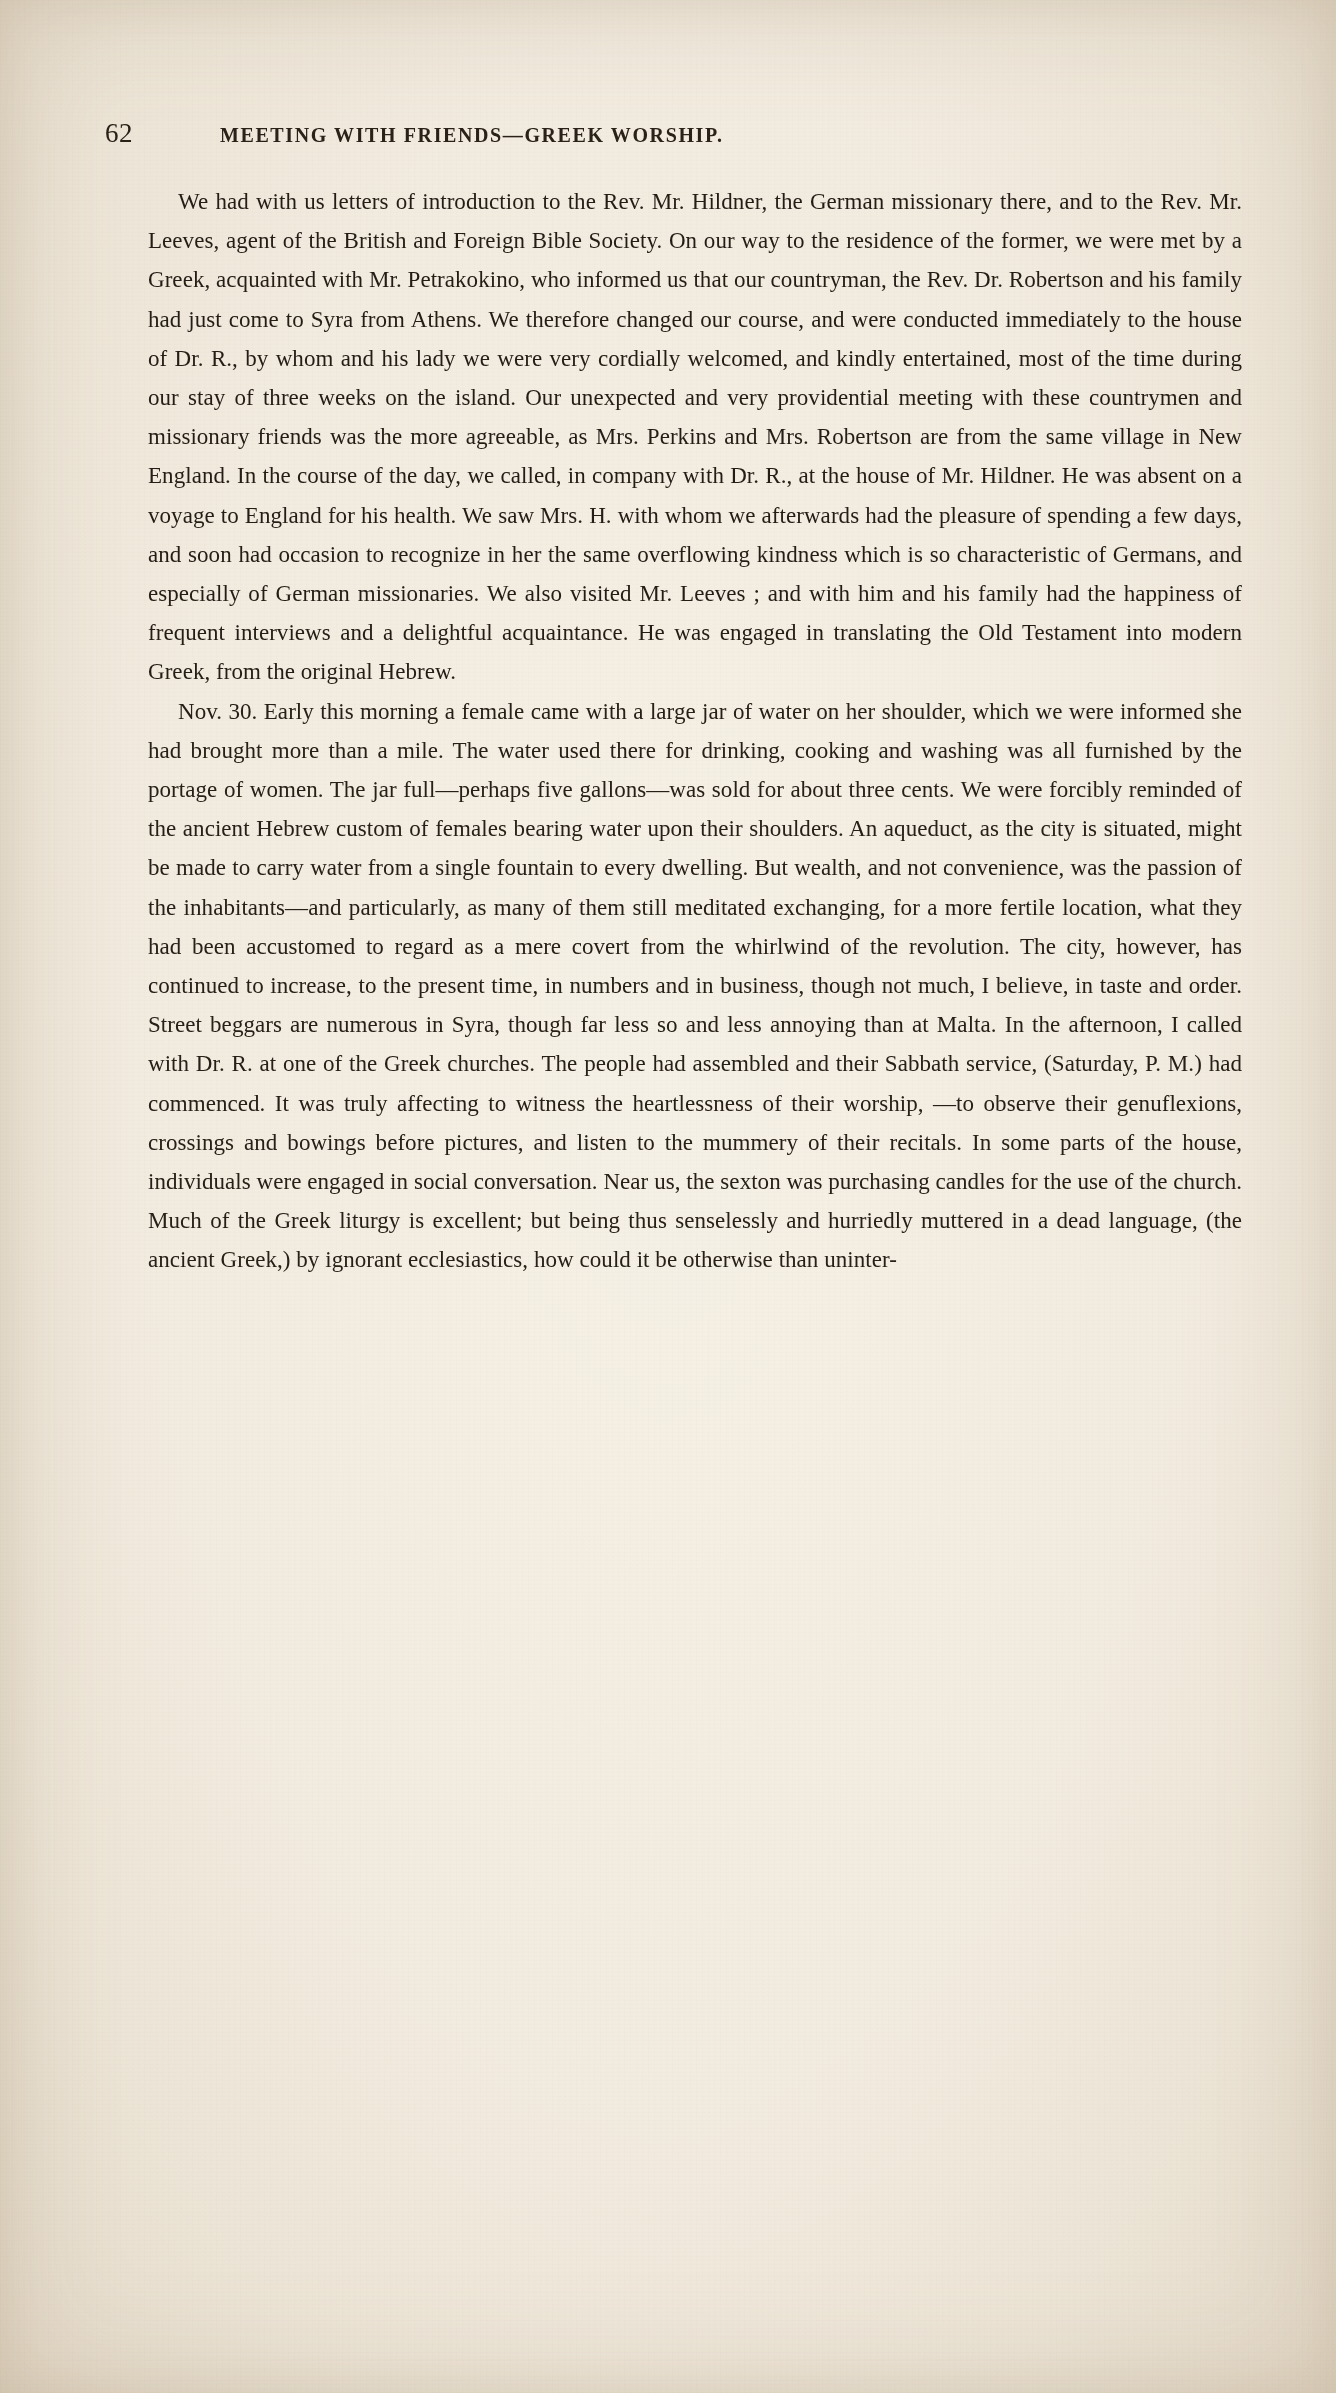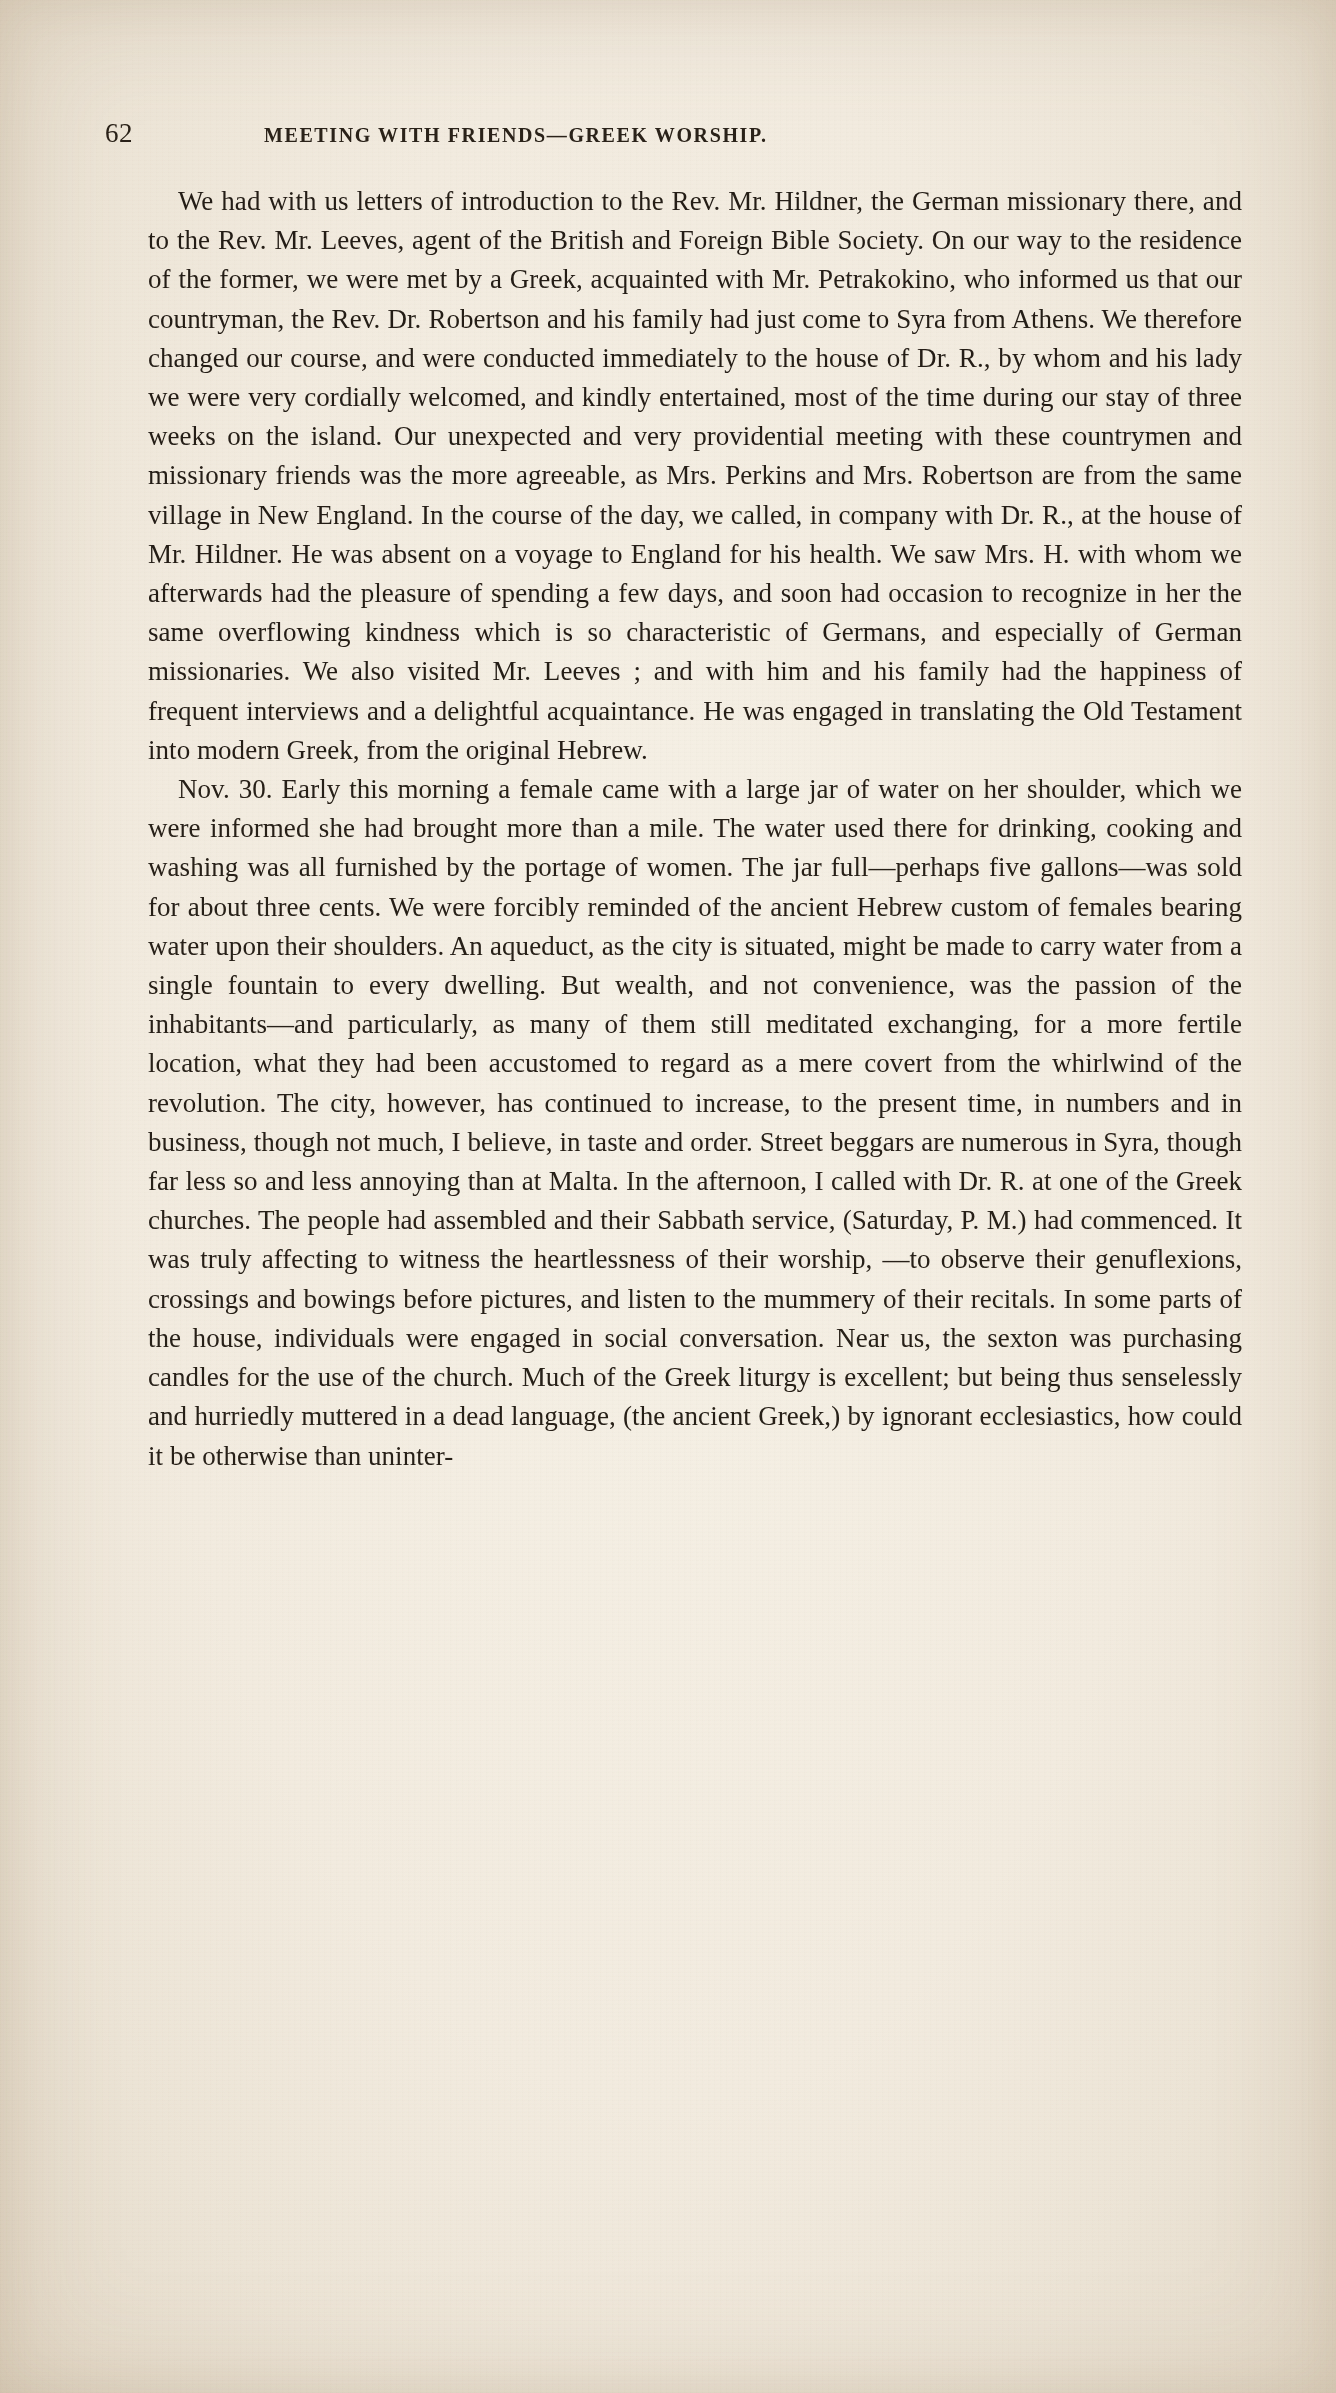--- a/index.html
+++ b/index.html
@@ -40,21 +40,20 @@
   }
 
   .header {
     position: absolute;
     top: 118px;
     left: 105px;
     width: 1140px;
     height: 30px;
     display: flex;
     align-items: baseline;
-    gap: 44px;
   }
   .folio {
     font-size: 27px;
     letter-spacing: 0.5px;
     color: #2a2219;
     width: 115px;
     flex: none;
   }
   .running-head {
     font-size: 20px;
@@ -66,21 +65,21 @@
   }
 
   .textblock {
     position: absolute;
     top: 182px;
     left: 148px;
     width: 1094px;
   }
   p.para {
     margin: 0;
-    font-size: 27px;
+    font-size: 23px;
     line-height: 39.2px;
     text-align: justify;
     text-justify: inter-word;
     color: #251e17;
     letter-spacing: 0.05px;
     -webkit-font-smoothing: antialiased;
   }
   p.para + p.para {
     margin-top: 0;
   }

